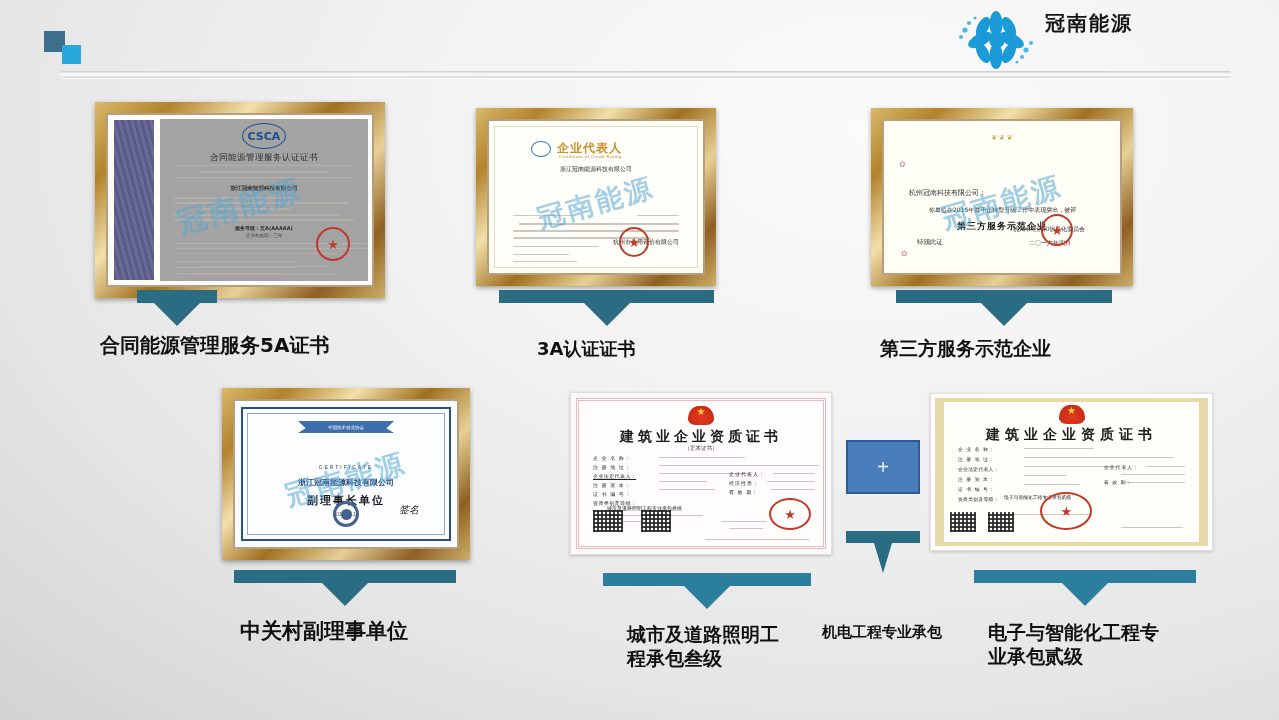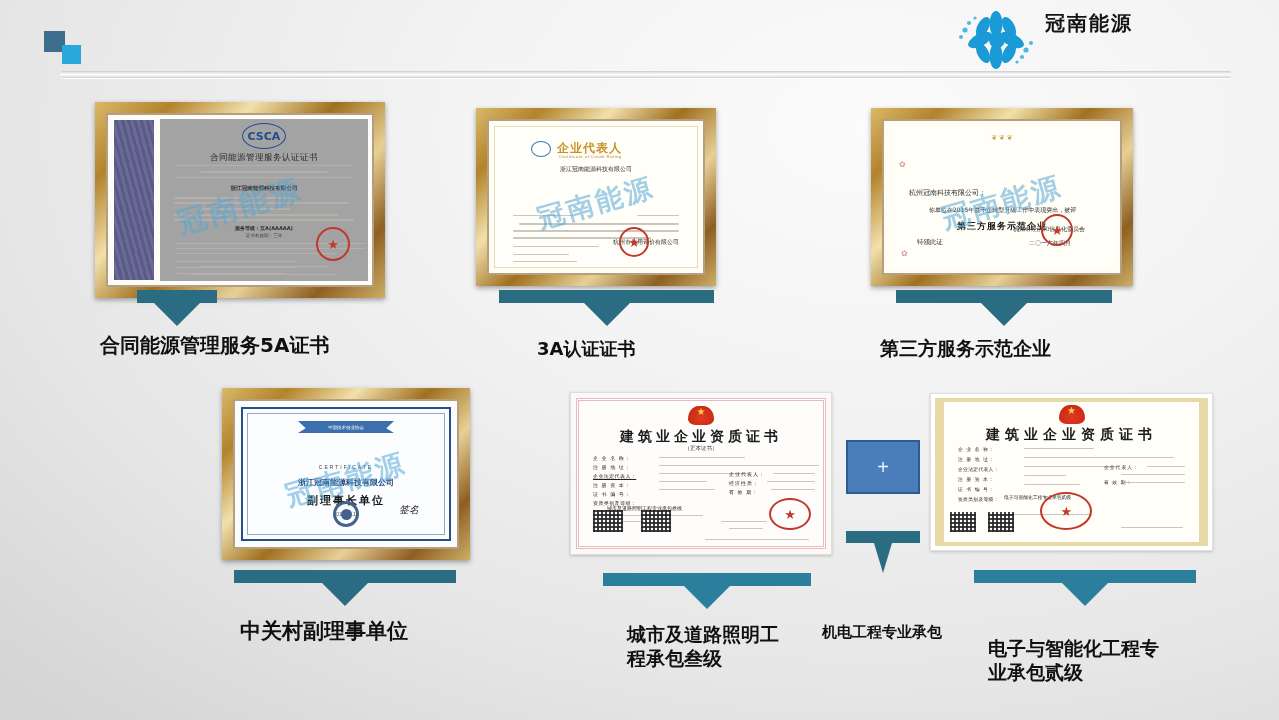--- a/index.html
+++ b/index.html
@@ -470,14 +470,14 @@
       <div class="qr" style="left:6px;bottom:10px;width=26px;width:26px;height:20px;"></div>
       <div class="qr" style="left:44px;bottom:10px;width:26px;height:20px;"></div>
     </div>
   </div>
 </div>
 
 <div class="arrow light" style="left:974px; top:570px; width:222px;">
   <div class="bar"></div>
     <div class="tip"></div>
 </div>
-<div class="caption cz" style="left:988px; top:636px; font-size:19px; white-space:pre-line;">电子与智能化工程专
+<div class="caption cz" style="left:988px; top:620px; font-size:19px; white-space:pre-line;">电子与智能化工程专
 业承包贰级</div>
 
 </body></html>

